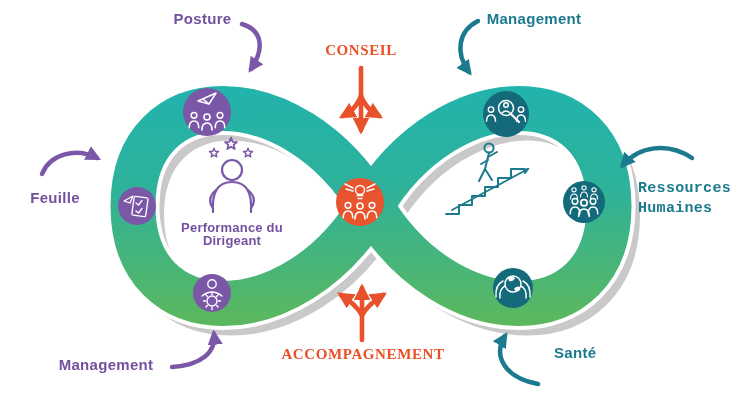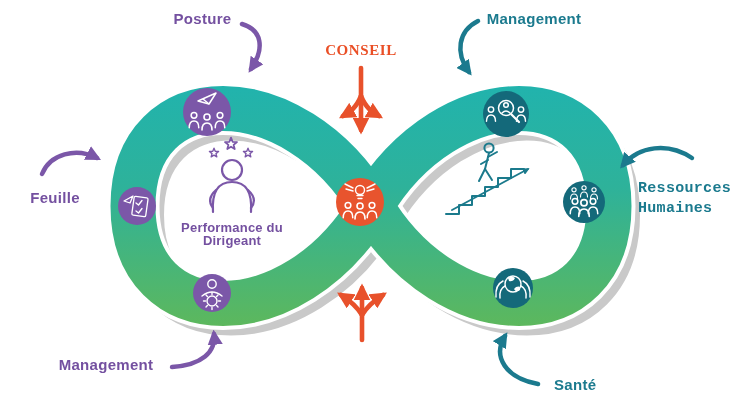--- a/index.html
+++ b/index.html
@@ -191,22 +191,23 @@
   <span class="ln">Feuille</span>
 </div>
 
 <div class="lbl teal" style="left:638px;top:179px;width:106px;font-family:Liberation Mono, monospace;">
   <span class="ln">Ressources</span>
   <span class="ln">Humaines</span>
 </div>
 
 <div class="lbl purple center" style="left:46px;top:355px;width:120px;">Management</div>
 
-
-<div class="lbl teal" style="left:554px;top:343px;width:190px;margin-top:32px;">
+<div class="lbl orange big center" style="left:267px;top:345px;width:192px;">ACCOMPAGNEMENT</div>
+
+<div class="lbl teal" style="left:554px;top:343px;width:190px;">
   <span class="ln">Santé</span>
 </div>
 
 <div class="caption purple" style="left:172px;top:221px;width:120px;">
   <span class="ln">Performance</span>
   <span class="ln">du Dirigeant</span>
 </div>
 
 
 </div>

